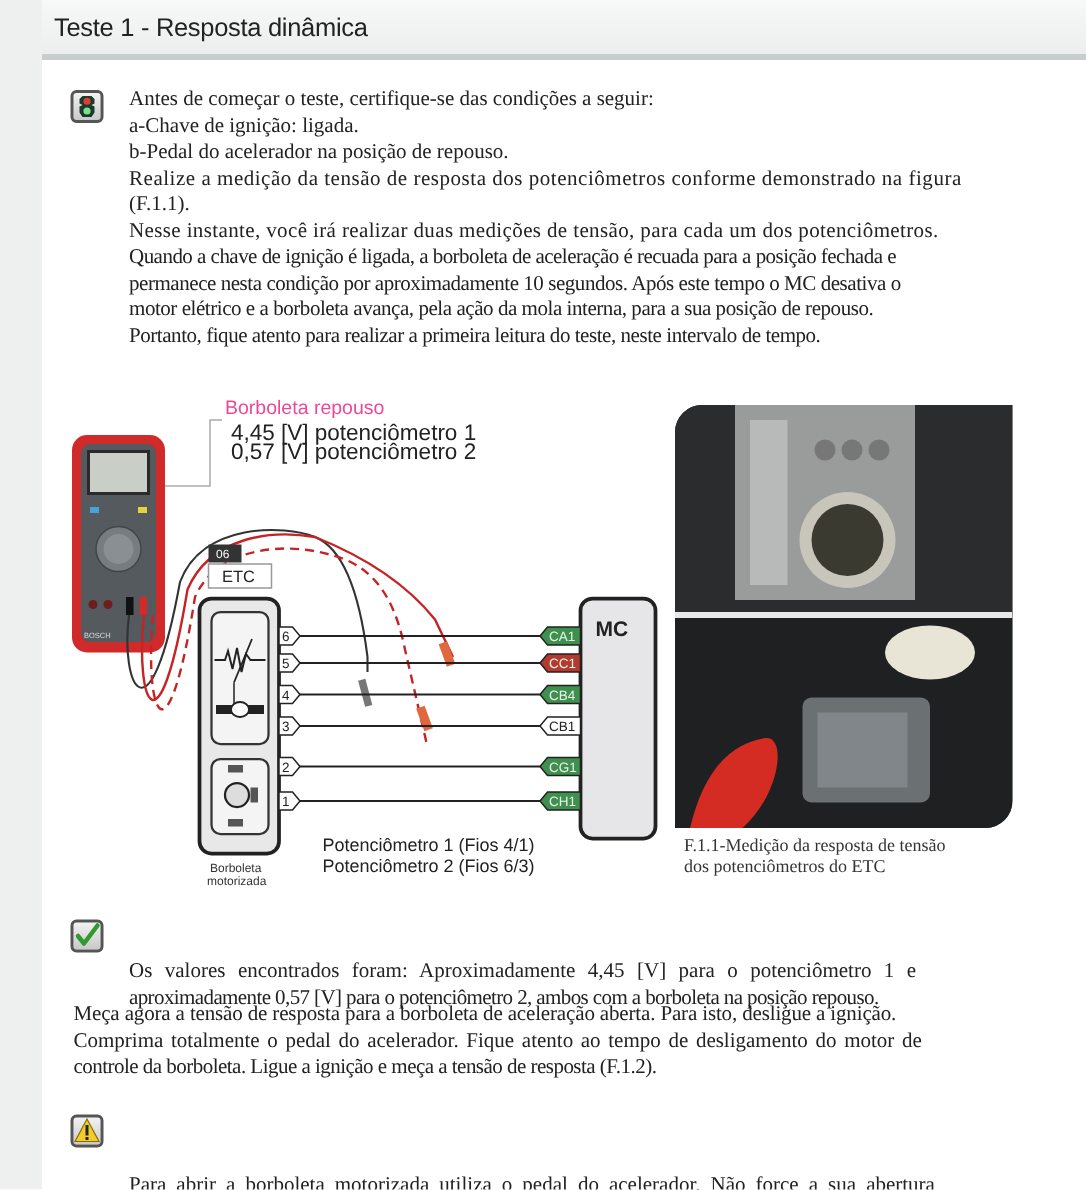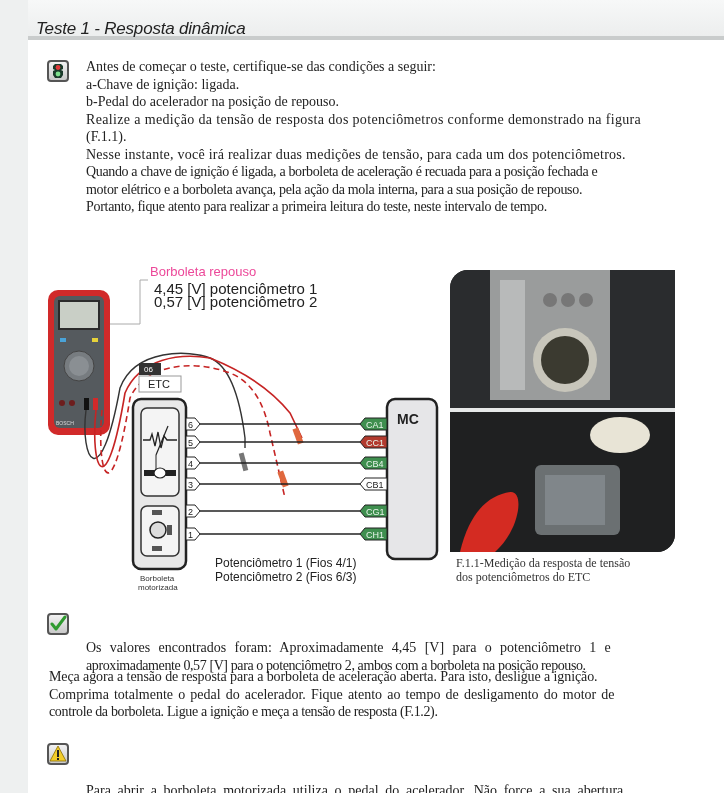--- a/index.html
+++ b/index.html
@@ -1,19 +1,19 @@
 <!DOCTYPE html>
 <html><head>
 <meta charset="utf-8">
 <style>
   html,body{margin:0;padding:0;}
   body{width:724px;height:793px;background:#ffffff;position:relative;overflow:hidden;font-family:"Liberation Serif",serif;color:#222;}
   .leftbar{position:absolute;left:0;top:0;width:28px;height:793px;background:#eef0f0;}
   .header{position:absolute;left:28px;top:0;width:696px;height:36px;background:linear-gradient(#f7f8f8,#eceeee);border-bottom:4px solid #c9cccc;}
-  .header-title{position:absolute;left:8px;top:19px;font-family:"Liberation Sans",sans-serif;font-style:italic;font-size:17px;color:#222;letter-spacing:-0.2px;}
+  .header-title{position:absolute;left:8px;top:9px;font-family:"Liberation Sans",sans-serif;font-size:17px;color:#222;letter-spacing:-0.2px;}
   .icon-box{position:absolute;width:22px;height:22px;border:2px solid #555;border-radius:4px;background:linear-gradient(#f2f2f2,#c9c9c9);box-sizing:border-box;}
   .para{position:absolute;font-size:14px;line-height:17.5px;text-align:justify;}
   .para div{white-space:nowrap;}
   .sans{font-family:"Liberation Sans",sans-serif;}
   .diagram{position:absolute;left:40px;top:258px;width:400px;height:335px;}
   .photo{position:absolute;left:450px;top:270px;width:225px;height:282px;border-radius:18px 0 18px 0;overflow:hidden;background:#222;}
   .caption{position:absolute;left:456px;top:556px;font-size:12px;line-height:14px;color:#333;}
 </style>
 </head>
 <body>
@@ -31,20 +31,21 @@
   </svg>
 </div>
 <div class="para" style="left:86px;top:58px;width:582px;">
   <div>Antes de começar o teste, certifique-se das condições a seguir:</div>
   <div>a-Chave de ignição: ligada.</div>
   <div>b-Pedal do acelerador na posição de repouso.</div>
   <div style="letter-spacing:0.35px;">Realize a medição da tensão de resposta dos potenciômetros conforme demonstrado na figura</div>
   <div>(F.1.1).</div>
   <div style="letter-spacing:0.25px;">Nesse instante, você irá realizar duas medições de tensão, para cada um dos potenciômetros.</div>
   <div style="letter-spacing:-0.35px;">Quando a chave de ignição é ligada, a borboleta de aceleração é recuada para a posição fechada e</div>
+  <div style="letter-spacing:-0.3px;">permanece nesta condição por aproximadamente 10 segundos. Após este tempo o MC desativa o</div>
   <div style="letter-spacing:-0.3px;">motor elétrico e a borboleta avança, pela ação da mola interna, para a sua posição de repouso.</div>
   <div style="letter-spacing:-0.3px;">Portanto, fique atento para realizar a primeira leitura do teste, neste intervalo de tempo.</div>
 </div>
 
 <div class="diagram">
   <svg width="400" height="335" viewBox="0 0 400 335" style="position:absolute;left:0;top:0;">
 
     <polyline points="63,66 100,66 100,22 108,22" fill="none" stroke="#aaa" stroke-width="1"></polyline>
 
     <g>

